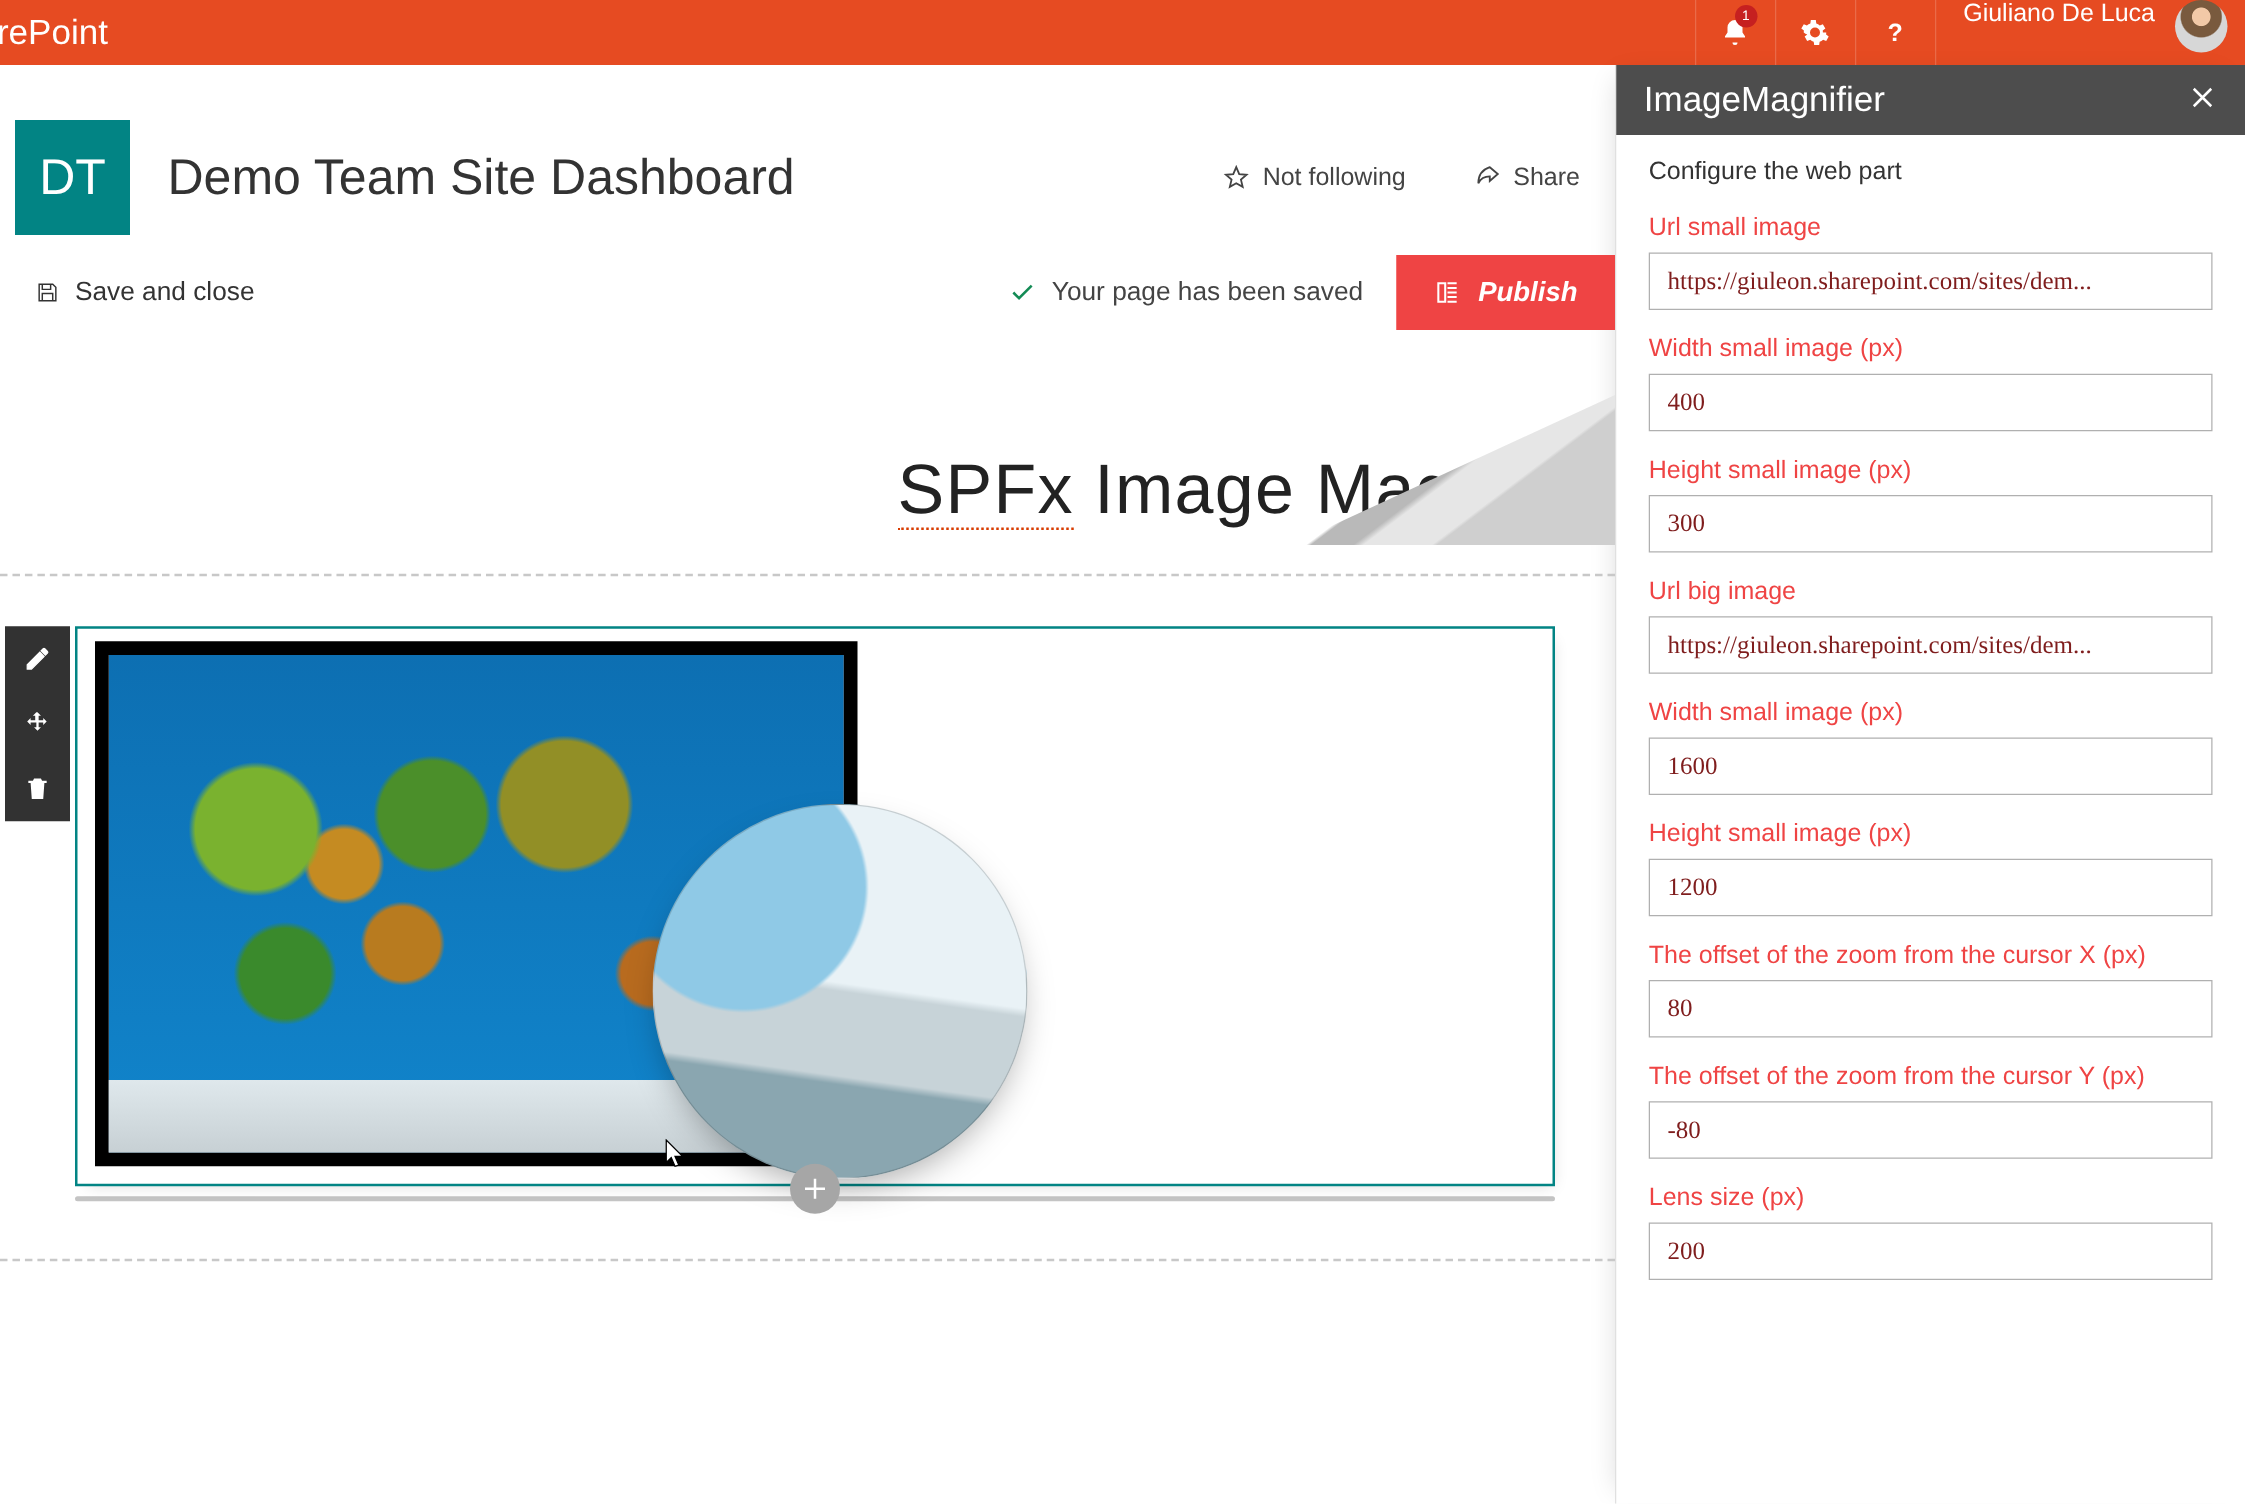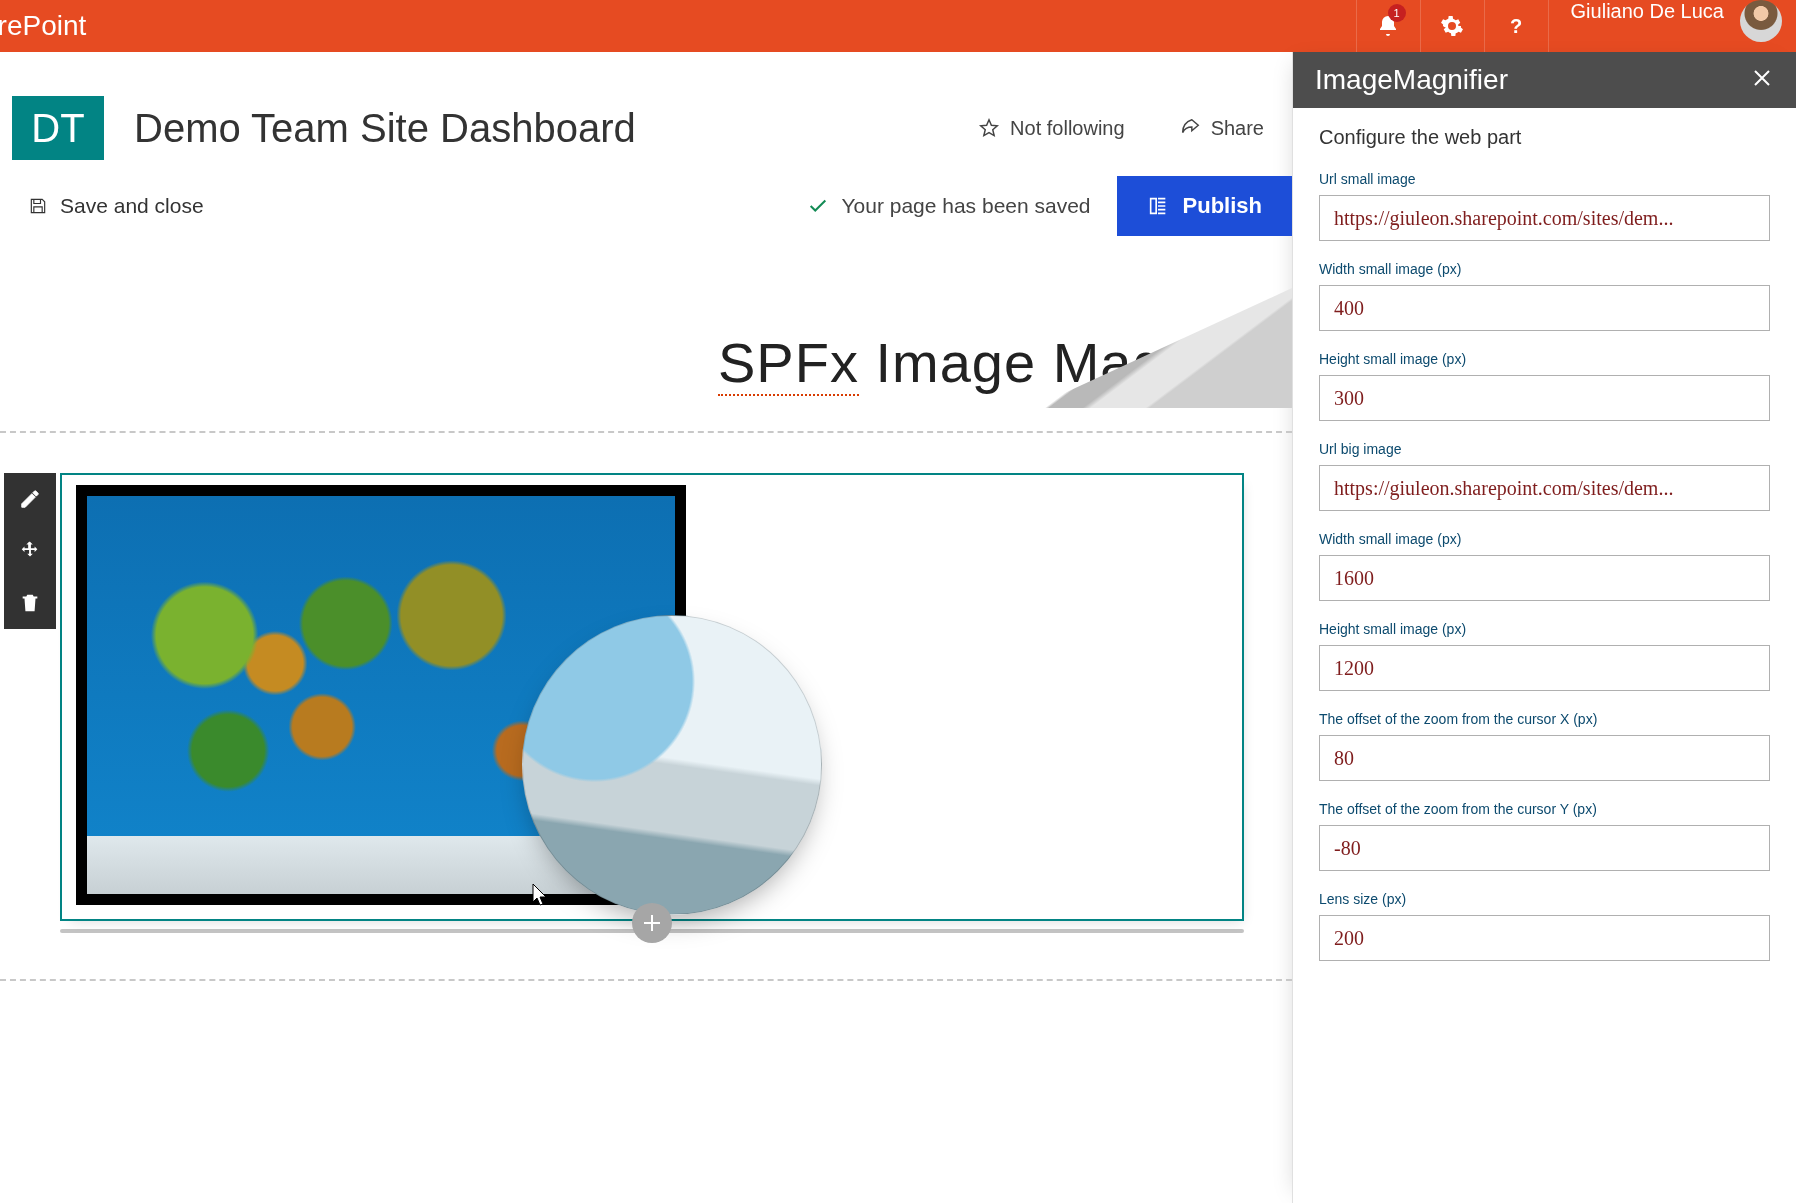--- a/index.html
+++ b/index.html
@@ -62,21 +62,21 @@
   box-shadow: -8px 0 22px -12px rgba(0,0,0,0.18);
   display: flex; flex-direction: column;
 }
 
 
 .site-header {
   display: flex; align-items: center;
   padding: 44px 28px 6px 12px;
 }
 .site-logo {
-  width: 92px; height: 64px;
+  width: 92px; height: 92px;
   background: #028484; color: #fff;
   display: flex; align-items: center; justify-content: center;
   font-size: 40px; font-weight: 300;
 }
 .site-title {
   font-size: 40px; font-weight: 400; color: #333;
   margin-left: 30px;
 }
 .site-actions {
   margin-left: auto; display: flex; gap: 54px;
@@ -96,24 +96,25 @@
   font-size: 21px; color: #333; cursor: pointer;
 }
 .save-close svg { width: 20px; height: 20px; fill: none; stroke: #333; stroke-width: 1.4; }
 .status-msg {
   margin-left: auto; display: flex; align-items: center;
   gap: 12px; font-size: 21px; color: #444;
 }
 .status-msg svg { width: 22px; height: 22px; fill: none; stroke: #138b55; stroke-width: 2.2; }
 .publish-btn {
   margin-left: 26px; height: 60px; padding: 0 30px;
-  background: #1d4ed8; color: #fff;
+  background: #ef4444; color: #fff;
   display: flex; align-items: center; gap: 14px;
   font-size: 22px; font-weight: 600; cursor: pointer;
   border: none;
+  font-style: italic;
 }
 .publish-btn svg { width: 22px; height: 22px; fill: none; stroke: #fff; stroke-width: 1.8; }
 
 
 .canvas {
   margin-top: 28px;
   position: relative;
   text-align: right;
 }
 .hero {
@@ -212,21 +213,21 @@
 .panel-close { cursor: pointer; }
 .panel-close svg { width: 24px; height: 24px; stroke: #fff; stroke-width: 2; fill: none; }
 
 .panel-body {
   padding: 18px 26px 40px 26px;
   overflow-y: auto;
   font-size: 20px; color: #333;
 }
 .panel-desc { margin-bottom: 22px; }
 .field { margin-bottom: 20px; }
-.field-label { display: block; margin-bottom: 8px; font-size: 14px; color: #0c4a6e; }
+.field-label { display: block; margin-bottom: 8px; font-size: 20px; color: #ef4444; }
 .field-input {
   width: 100%; height: 46px;
   border: 1px solid #b0b0b0; background: #fff;
   padding: 0 14px; font-size: 20px; color: #7f1d1d;
   font-family: Liberation Serif, serif;
   text-overflow: ellipsis;
 }
 
 
 .scroll-tri {

